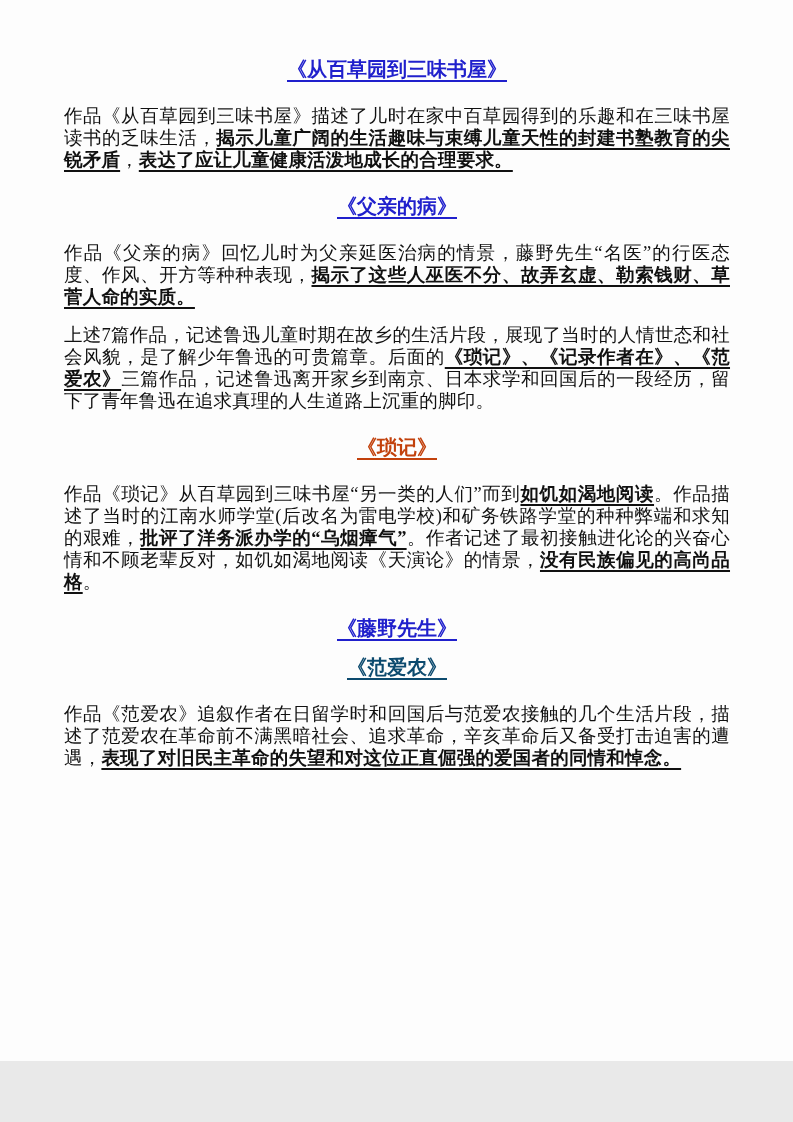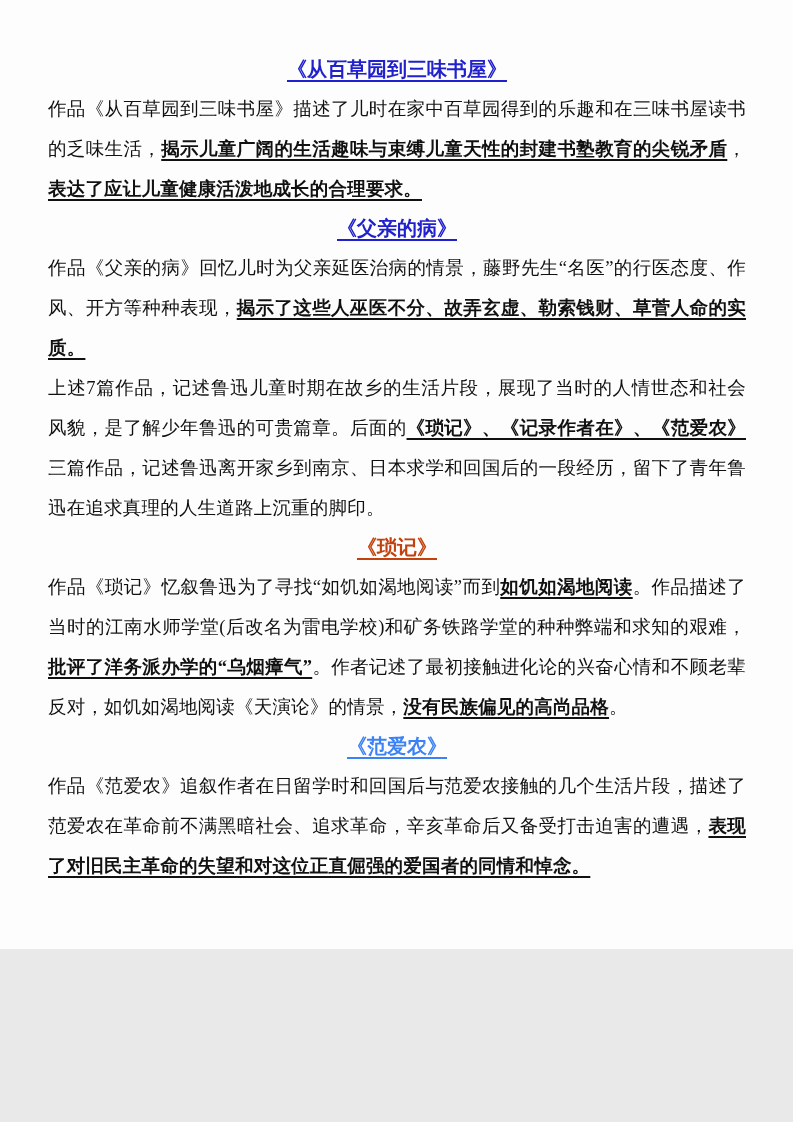--- a/index.html
+++ b/index.html
@@ -1,18 +1,18 @@
 <!DOCTYPE html>
 <html><head>
 <meta charset="utf-8">
 <style>
   html,body{margin:0;padding:0;background:#e9e9e9;}
   .page{
     position:relative;
-    width:793px;height:949px;
+    width:793px;height:1061px;
     margin:0 auto;
     background:#fdfdfd;
     font-family:"Liberation Serif","DejaVu Serif",serif;
     color:#111;
     overflow:hidden;
   }
   .content{
     position:absolute;
     left:48px; right:47px; top:50px;
   }
@@ -23,23 +23,23 @@
     line-height:39px;
     text-align:center;
   }
   .section-heading .hlink{
     text-decoration:underline;
     text-underline-offset:4px;
     text-decoration-thickness:1.5px;
     cursor:pointer;
   }
   .para{
-    margin:0;
+    margin:16px;
     font-size:18.5px;
-    line-height:40px;
+    line-height:22px;
     text-align:justify;
     text-justify:inter-character;
     letter-spacing:0.2px;
   }
   .run{font-weight:normal;}
   .run.em{
     font-weight:bold;
     text-decoration:underline;
     text-underline-offset:4px;
     text-decoration-thickness:1.5px;
@@ -77,26 +77,27 @@
         <h2 class="section-heading"><span class="hlink" style="color: rgb(32, 32, 204);">《从百草园到三味书屋》</span></h2>
         <p class="para"><span class="run normal">作品《从百草园到三味书屋》描述了儿时在家中百草园得到的乐趣和在三味书屋读书的乏味生活，</span><span class="run em">揭示儿童广阔的生活趣味与束缚儿童天性的封建书塾教育的尖锐矛盾</span><span class="run normal">，</span><span class="run em">表达了应让儿童健康活泼地成长的合理要求。</span></p>
       </div>
       <div class="section">
         <h2 class="section-heading"><span class="hlink" style="color: rgb(32, 32, 204); text-decoration: underline;">《父亲的病》</span></h2>
         <p class="para"><span class="run normal">作品《父亲的病》回忆儿时为父亲延医治病的情景，藤野先生“名医”的行医态度、作风、开方等种种表现，</span><span class="run em">揭示了这些人巫医不分、故弄玄虚、勒索钱财、草菅人命的实质。</span></p>
         <p class="para"><span class="run normal">上述7篇作品，记述鲁迅儿童时期在故乡的生活片段，展现了当时的人情世态和社会风貌，是了解少年鲁迅的可贵篇章。后面的</span><span class="run em">《琐记》、《记录作者在》、《范爱农》</span><span class="run normal">三篇作品，记述鲁迅离开家乡到南京、日本求学和回国后的一段经历，留下了青年鲁迅在追求真理的人生道路上沉重的脚印。</span></p>
       </div>
       <div class="section">
         <h2 class="section-heading"><span class="hlink" style="color: #c2410c;">《琐记》</span></h2>
-        <p class="para"><span class="run normal">作品《琐记》忆叙鲁迅为了寻找“如饥如渴地阅读”而到</span><span class="run em">如饥如渴地阅读</span><span class="run normal">。作品描述了当时的江南水师学堂(后改名为雷电学校)和矿务铁路学堂的种种弊端和求知的艰难，</span><span class="run em">批评了洋务派办学的“乌烟瘴气”</span><span class="run normal">。作者记述了最初接触进化论的兴奋心情和不顾老辈反对，如饥如渴地阅读《天演论》的情景，</span><span class="run em">没有民族偏见的高尚品格</span><span class="run normal">。</span></p>
+        <p class="para"><span class="run normal">作品《琐记》从百草园到三味书屋“另一类的人们”而到</span><span class="run em">如饥如渴地阅读</span><span class="run normal">。作品描述了当时的江南水师学堂(后改名为雷电学校)和矿务铁路学堂的种种弊端和求知的艰难，</span><span class="run em">批评了洋务派办学的“乌烟瘴气”</span><span class="run normal">。作者记述了最初接触进化论的兴奋心情和不顾老辈反对，如饥如渴地阅读《天演论》的情景，</span><span class="run em">没有民族偏见的高尚品格</span><span class="run normal">。</span></p>
       </div>
       <div class="section">
+        <h2 class="section-heading"><span class="hlink" style="color: rgb(32, 32, 204);">《藤野先生》</span></h2>
       </div>
       <div class="section">
-        <h2 class="section-heading"><span class="hlink" style="color: #3b82f6;">《范爱农》</span></h2>
+        <h2 class="section-heading"><span class="hlink" style="color: #0c4a6e;">《范爱农》</span></h2>
         <p class="para"><span class="run normal">作品《范爱农》追叙作者在日留学时和回国后与范爱农接触的几个生活片段，描述了范爱农在革命前不满黑暗社会、追求革命，辛亥革命后又备受打击迫害的遭遇，</span><span class="run em">表现了对旧民主革命的失望和对这位正直倔强的爱国者的同情和悼念。</span></p>
       </div>
     </div>
   <div class="footer">
     <span class="watermark" style="color: rgb(155, 155, 155);">学科资源库 http://www.xuekeliadmin.com</span>
     <span class="pagenum">第 2 页 共 11 页</span>
   </div>
 </div>
 
 </body></html>

